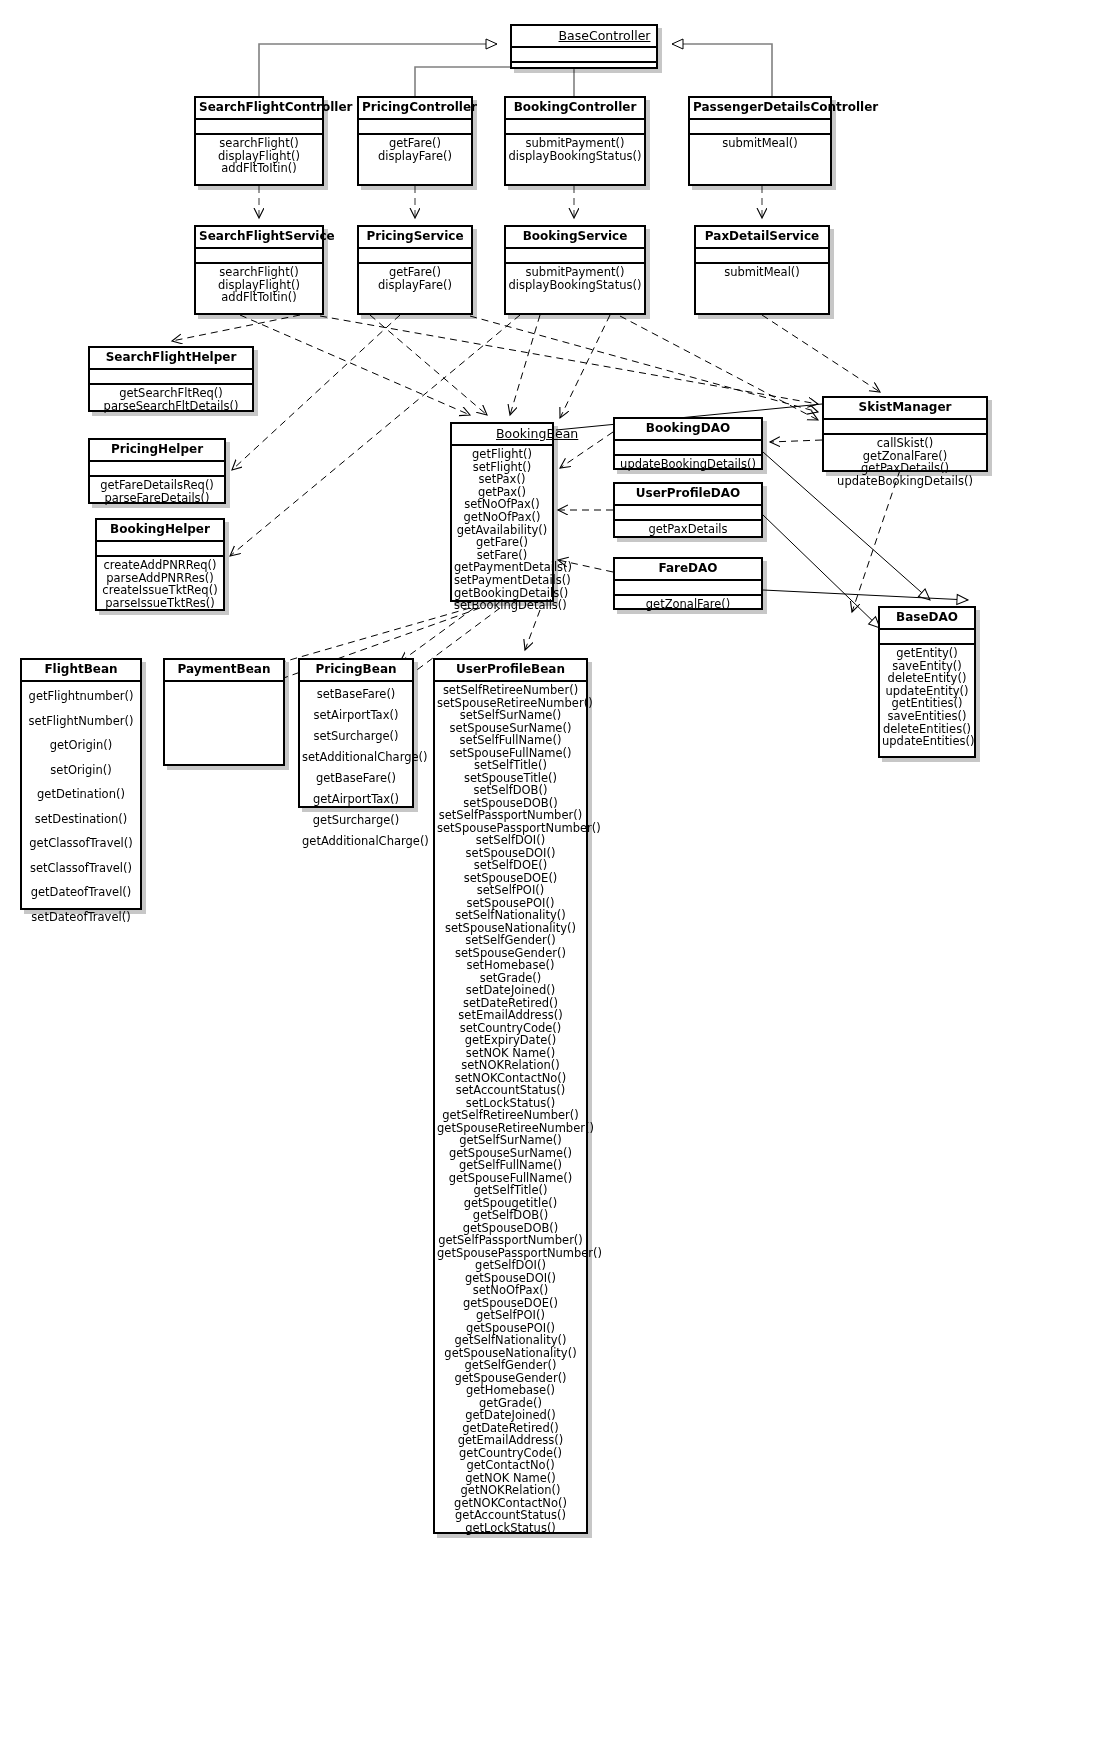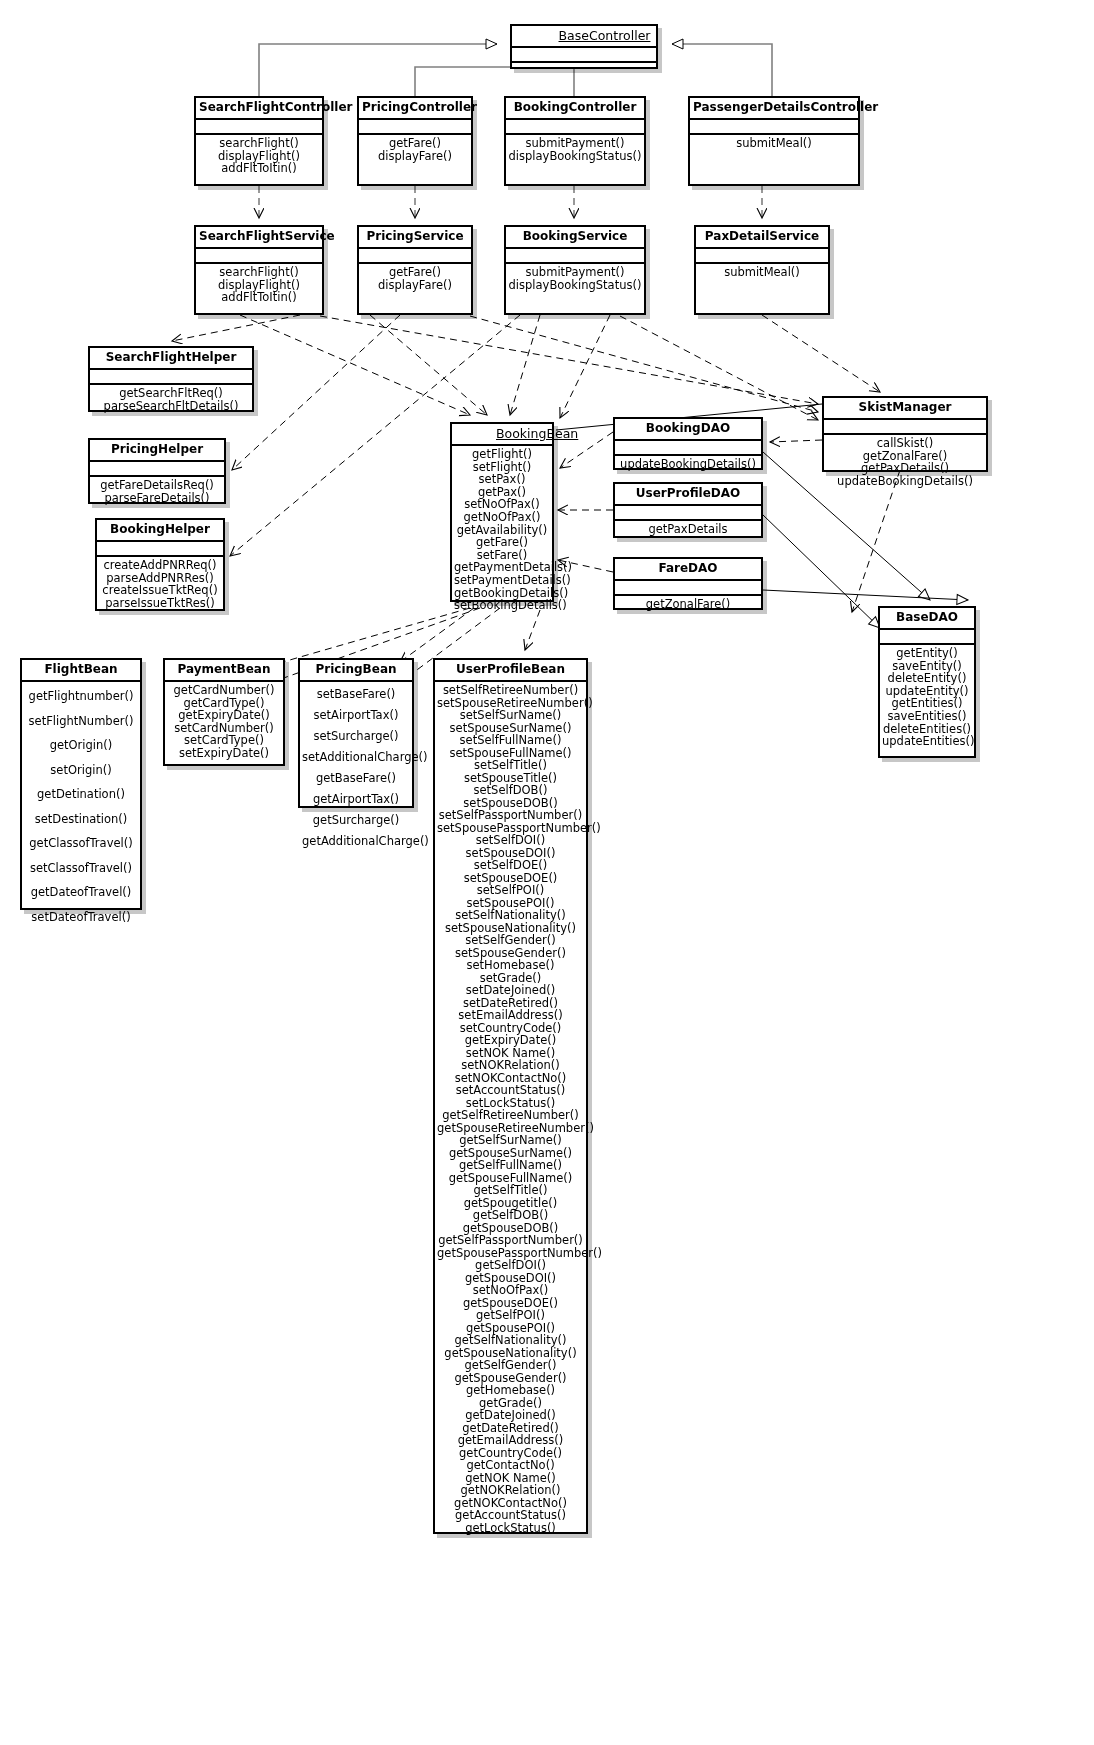--- a/index.html
+++ b/index.html
@@ -156,21 +156,21 @@
         </div>
       </div>
       <div class="uml-class" style="left: 504px; top: 96px; width: 142px; height: 90px;">
         <div class="uml-name">BookingController</div>
         <div class="uml-attrs"></div>
         <div class="uml-ops">
           <div>submitPayment()</div>
           <div>displayBookingStatus()</div>
         </div>
       </div>
-      <div class="uml-class" style="left: 688px; top: 96px; width: 172px; height: 90px;">
+      <div class="uml-class" style="left: 688px; top: 96px; width: 144px; height: 90px;">
         <div class="uml-name">PassengerDetailsController</div>
         <div class="uml-attrs"></div>
         <div class="uml-ops">
           <div>submitMeal()</div>
         </div>
       </div>
       <div class="uml-class" style="left: 194px; top: 225px; width: 130px; height: 90px;">
         <div class="uml-name">SearchFlightService</div>
         <div class="uml-attrs"></div>
         <div class="uml-ops">
@@ -304,28 +304,20 @@
           <div>setDestination()</div>
           <div>getClassofTravel()</div>
           <div>setClassofTravel()</div>
           <div>getDateofTravel()</div>
           <div>setDateofTravel()</div>
         </div>
       </div>
       <div class="uml-class" style="left: 163px; top: 658px; width: 122px; height: 108px;">
         <div class="uml-name">PaymentBean</div>
         <div class="uml-attrs" style="height: 0px; border-bottom: none;"></div>
-        <div class="uml-ops">
-          <div>getCardNumber()</div>
-          <div>getCardType()</div>
-          <div>getExpiryDate()</div>
-          <div>setCardNumber()</div>
-          <div>setCardType()</div>
-          <div>setExpiryDate()</div>
-        </div>
       </div>
       <div class="uml-class" style="left: 298px; top: 658px; width: 116px; height: 150px;">
         <div class="uml-name">PricingBean</div>
         <div class="uml-attrs" style="height: 0px; border-bottom: none;"></div>
         <div class="uml-ops semi">
           <div>setBaseFare()</div>
           <div>setAirportTax()</div>
           <div>setSurcharge()</div>
           <div>setAdditionalCharge()</div>
           <div>getBaseFare()</div>

